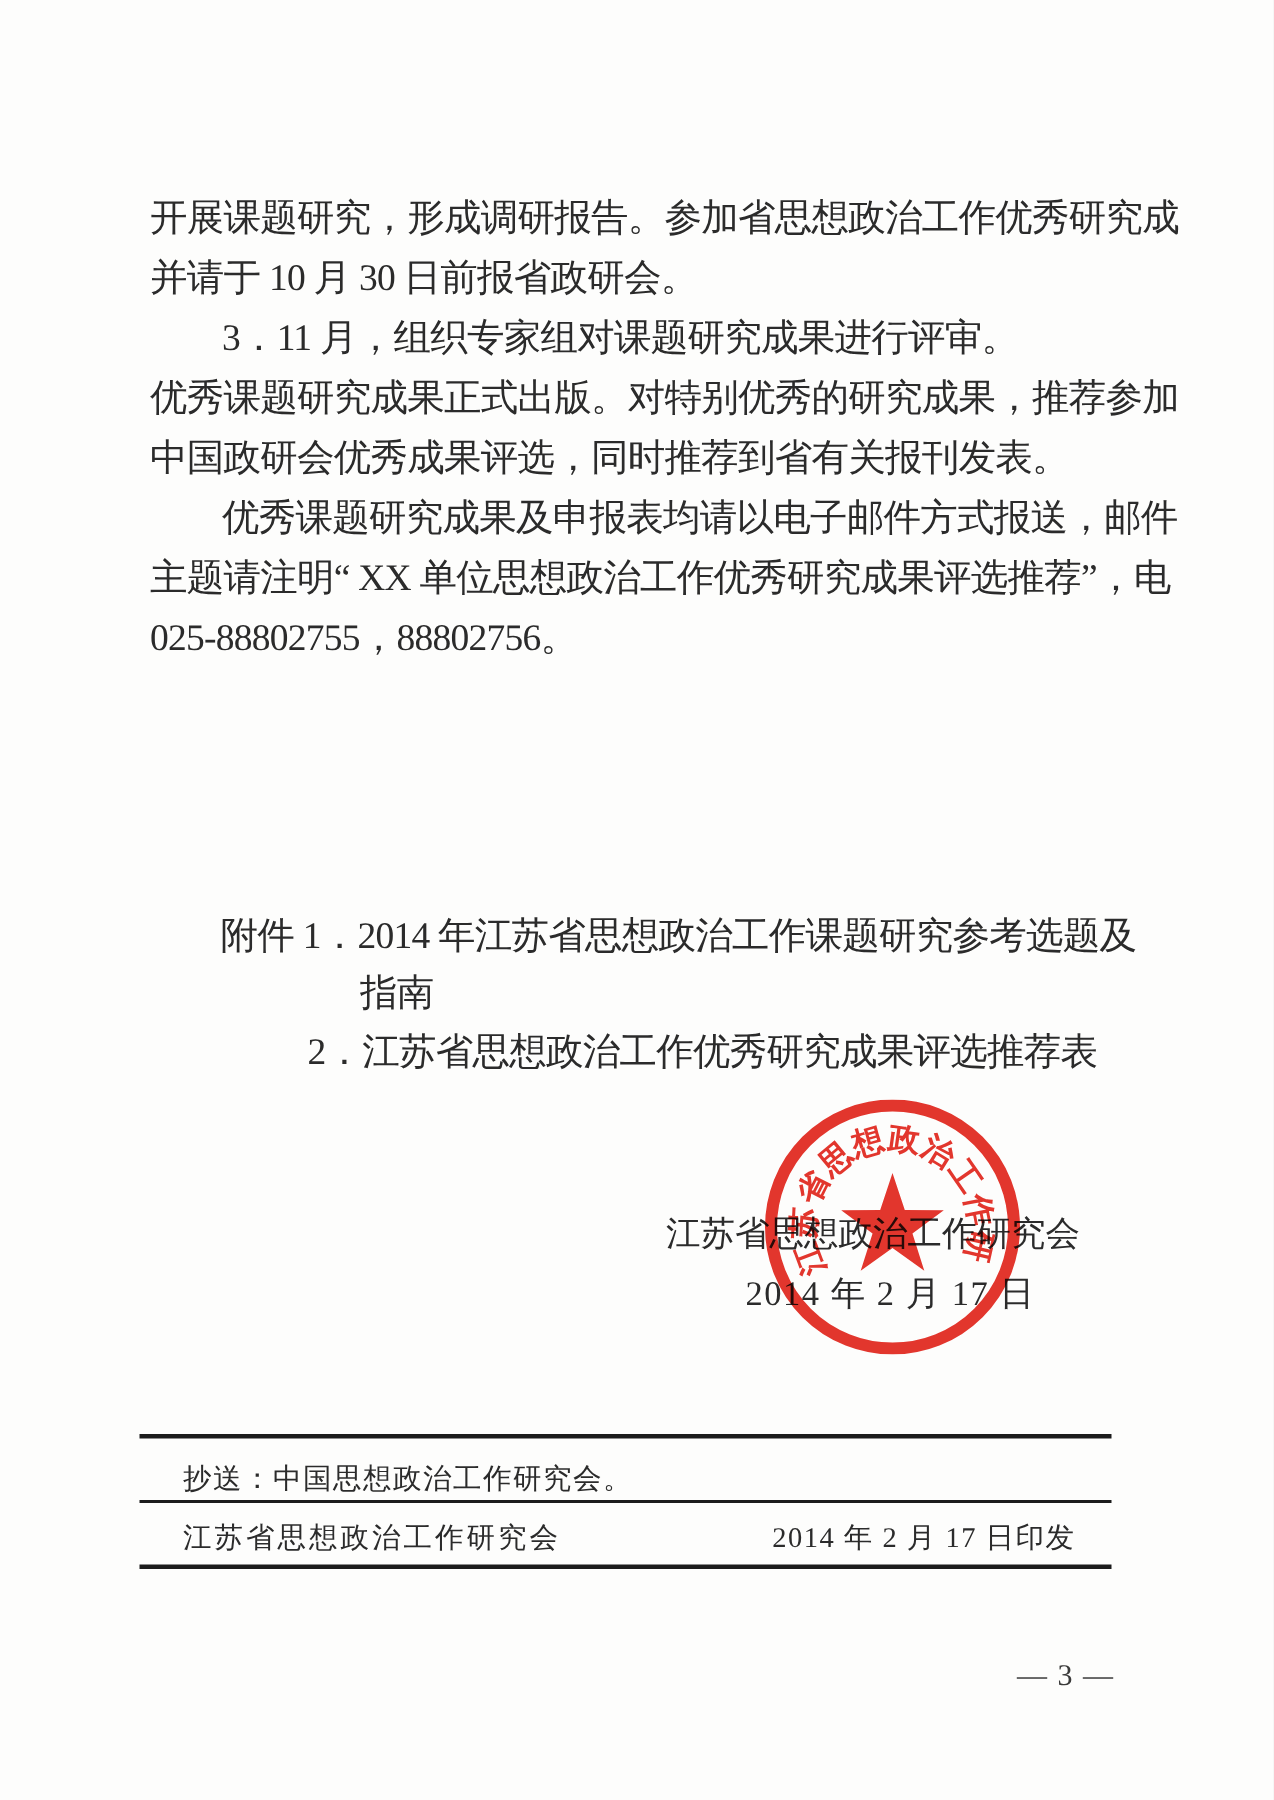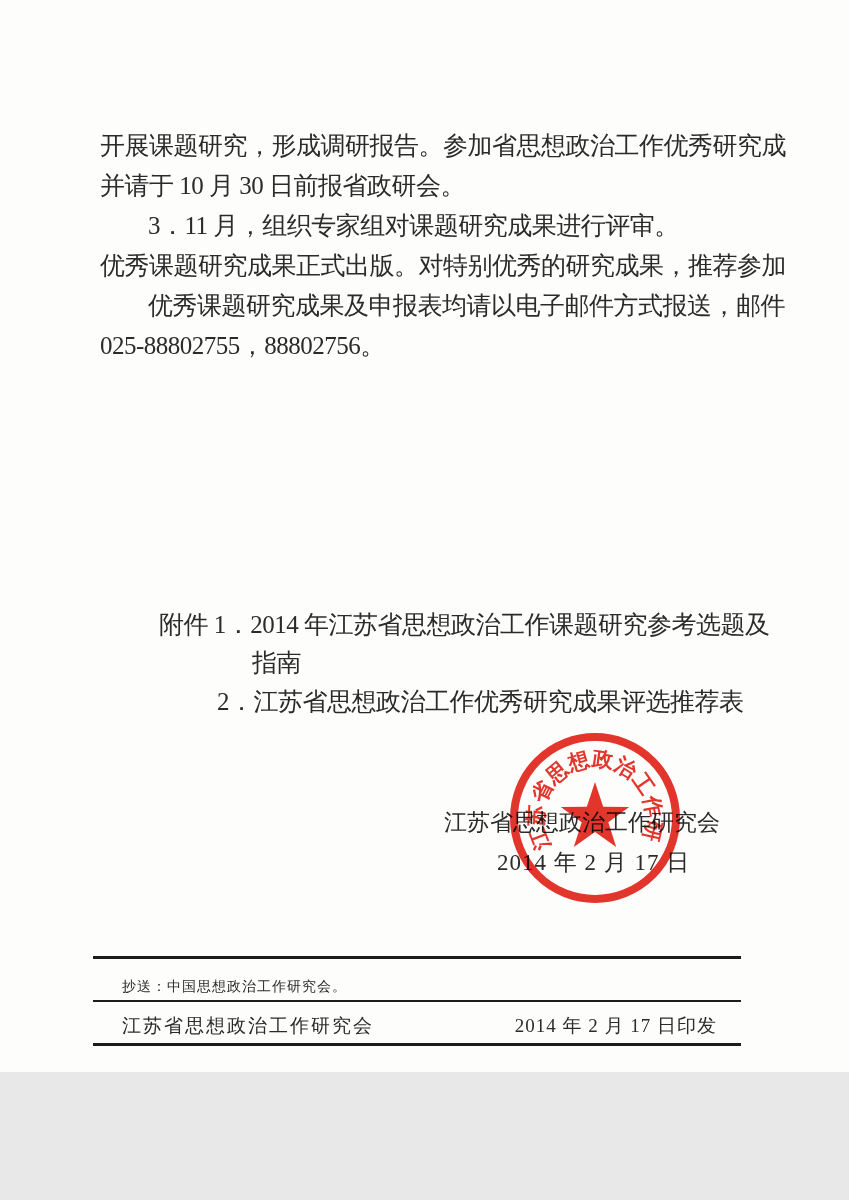--- a/index.html
+++ b/index.html
@@ -1,40 +1,40 @@
 <!DOCTYPE html>
 <html><head>
 <meta charset="utf-8">
 <style>
   html,body{margin:0;padding:0;}
   body{background:#e8e8e8;font-family:"Liberation Serif","DejaVu Serif",serif;}
   .page{
     position:relative;
-    width:849px;height:1072px;
+    width:849px;height:1200px;
     margin:0 auto;
     background:#fdfdfc;
     color:#2b2b2b;
     overflow:hidden;
   }
   
   .body-text{
     position:absolute;left:100px;top:126px;width:652px;
     font-size:25px;
   }
   .bline{
     height:40px;line-height:40px;
     white-space:nowrap;
     letter-spacing:-0.5px;
   }
   .bline.ind{padding-left:48px;}
   
   .att-line{
     position:absolute;
     font-size:25px;line-height:38px;height:38px;
-    white-space:nowrap;letter-spacing:-0.5px;margin-left:12px;
+    white-space:nowrap;letter-spacing:-0.5px;
   }
   .att-1{left:147px;top:606px;}
   .att-2{left:240px;top:644px;}
   .att-3{left:205px;top:683px;}
   
   .sig-org{
     position:absolute;left:444px;top:805px;
     font-size:23px;line-height:36px;white-space:nowrap;
   }
   .sig-date{
@@ -51,21 +51,21 @@
     font-family:"Liberation Serif","DejaVu Serif",serif;
     font-weight:bold;font-size:21px;letter-spacing:0.5px;
   }
   
   .rule{position:absolute;left:93px;width:648px;background:#1c1c1c;}
   .rule-1{top:956px;height:3px;}
   .rule-2{top:1000px;height:2px;}
   .rule-3{top:1043px;height:3px;}
   .footer-cc{
     position:absolute;left:122px;top:974px;
-    font-size:14px;line-height:26px;white-space:nowrap;letter-spacing:1px;
+    font-size:19px;line-height:26px;white-space:nowrap;letter-spacing:1px;
   }
   .footer-row{
     position:absolute;left:122px;top:1013px;width:595px;
     display:flex;justify-content:space-between;align-items:center;
     font-size:19px;line-height:26px;white-space:nowrap;
   }
   .footer-issuer{letter-spacing:2px;}
   .footer-printdate{letter-spacing:1px;}
   
   .page-num{
@@ -77,21 +77,23 @@
 </head>
 <body>
 
 <div class="page">
 
   <div class="body-text">
     <div class="bline">开展课题研究，形成调研报告。参加省思想政治工作优秀研究成</div>
     <div class="bline">并请于 10 月 30 日前报省政研会。</div>
     <div class="bline ind">3．11 月，组织专家组对课题研究成果进行评审。</div>
     <div class="bline">优秀课题研究成果正式出版。对特别优秀的研究成果，推荐参加</div>
+    <div class="bline">中国政研会优秀成果评选，同时推荐到省有关报刊发表。</div>
     <div class="bline ind">优秀课题研究成果及申报表均请以电子邮件方式报送，邮件</div>
+    <div class="bline">主题请注明“ XX 单位思想政治工作优秀研究成果评选推荐”，电</div>
     <div class="bline">025-88802755，88802756。</div>
   </div>
 
   <div class="att-line att-1">附件 1．2014 年江苏省思想政治工作课题研究参考选题及</div>
   <div class="att-line att-2">指南</div>
   <div class="att-line att-3">2．江苏省思想政治工作优秀研究成果评选推荐表</div>
 
   <div class="sig-org">江苏省思想政治工作研究会</div>
   <div class="sig-date">2014 年 2 月 17 日</div>
 

